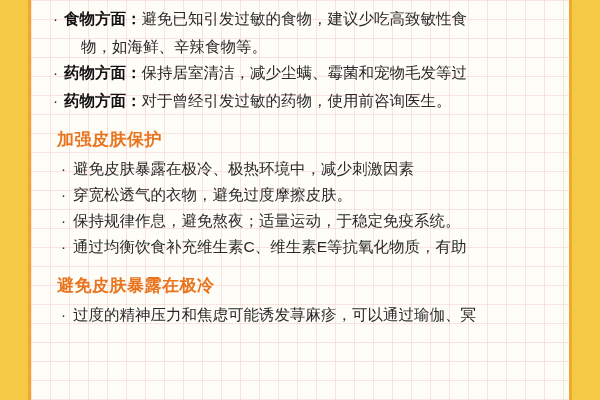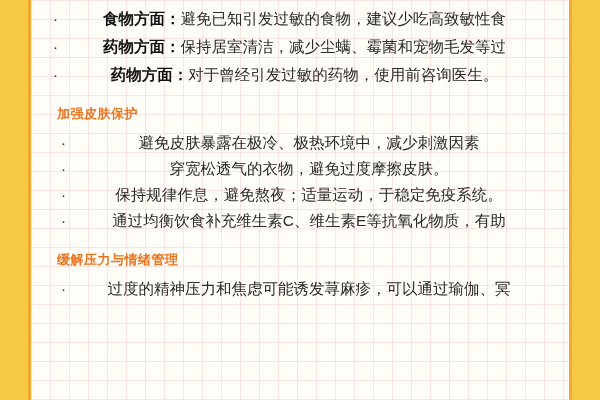--- a/index.html
+++ b/index.html
@@ -59,29 +59,28 @@
   .dot {
     flex: 0 0 auto;
     width: 11px;
     color: #2a2a2a;
     font-size: 15px;
     line-height: 26px;
     text-align: left;
   }
   .btext {
     flex: 1 1 auto;
-    text-align: center;
   }
   .btext b, .lead {
     font-weight: bold;
     color: #111;
   }
   .section-title {
     color: #e8741e;
-    font-size: 13px;
+    font-size: 17px;
     font-weight: bold;
     line-height: 28px;
     margin: 12px 0 2px 4px;
     letter-spacing: 0.5px;
   }
   .sub-line {
     display: flex;
     align-items: flex-start;
     font-size: 15.5px;
     line-height: 26px;
@@ -106,20 +105,21 @@
 
 <div class="page">
   <div class="card">
     <div class="grid"></div>
     <div class="content">
 
       <div class="bullet-line">
         <span class="dot">·</span>
         <span class="btext"><b>食物方面：</b><span>避免已知引发过敏的食物，建议少吃高致敏性食</span></span>
       </div>
+      <div class="indent">物，如海鲜、辛辣食物等。</div>
 
       <div class="bullet-line">
         <span class="dot">·</span>
         <span class="btext"><b>药物方面：</b><span>保持居室清洁，减少尘螨、霉菌和宠物毛发等过</span></span>
       </div>
 
       <div class="bullet-line">
         <span class="dot">·</span>
         <span class="btext"><b>药物方面：</b><span>对于曾经引发过敏的药物，使用前咨询医生。</span></span>
       </div>
@@ -138,21 +138,21 @@
 
       <div class="sub-line">
         <span class="dot">·</span>
         <span class="btext">保持规律作息，避免熬夜；适量运动，于稳定免疫系统。</span>
       </div>
       <div class="sub-line">
         <span class="dot">·</span>
         <span class="btext">通过均衡饮食补充维生素C、维生素E等抗氧化物质，有助</span>
       </div>
 
-      <div class="section-title">缓解压力与情绪管理</div>
+      <div class="section-title">避免皮肤暴露在极冷</div>
 
       <div class="sub-line clip-bottom">
         <span class="dot">·</span>
         <span class="btext">过度的精神压力和焦虑可能诱发荨麻疹，可以通过瑜伽、冥</span>
       </div>
 
     </div>
   </div>
 </div>
 

